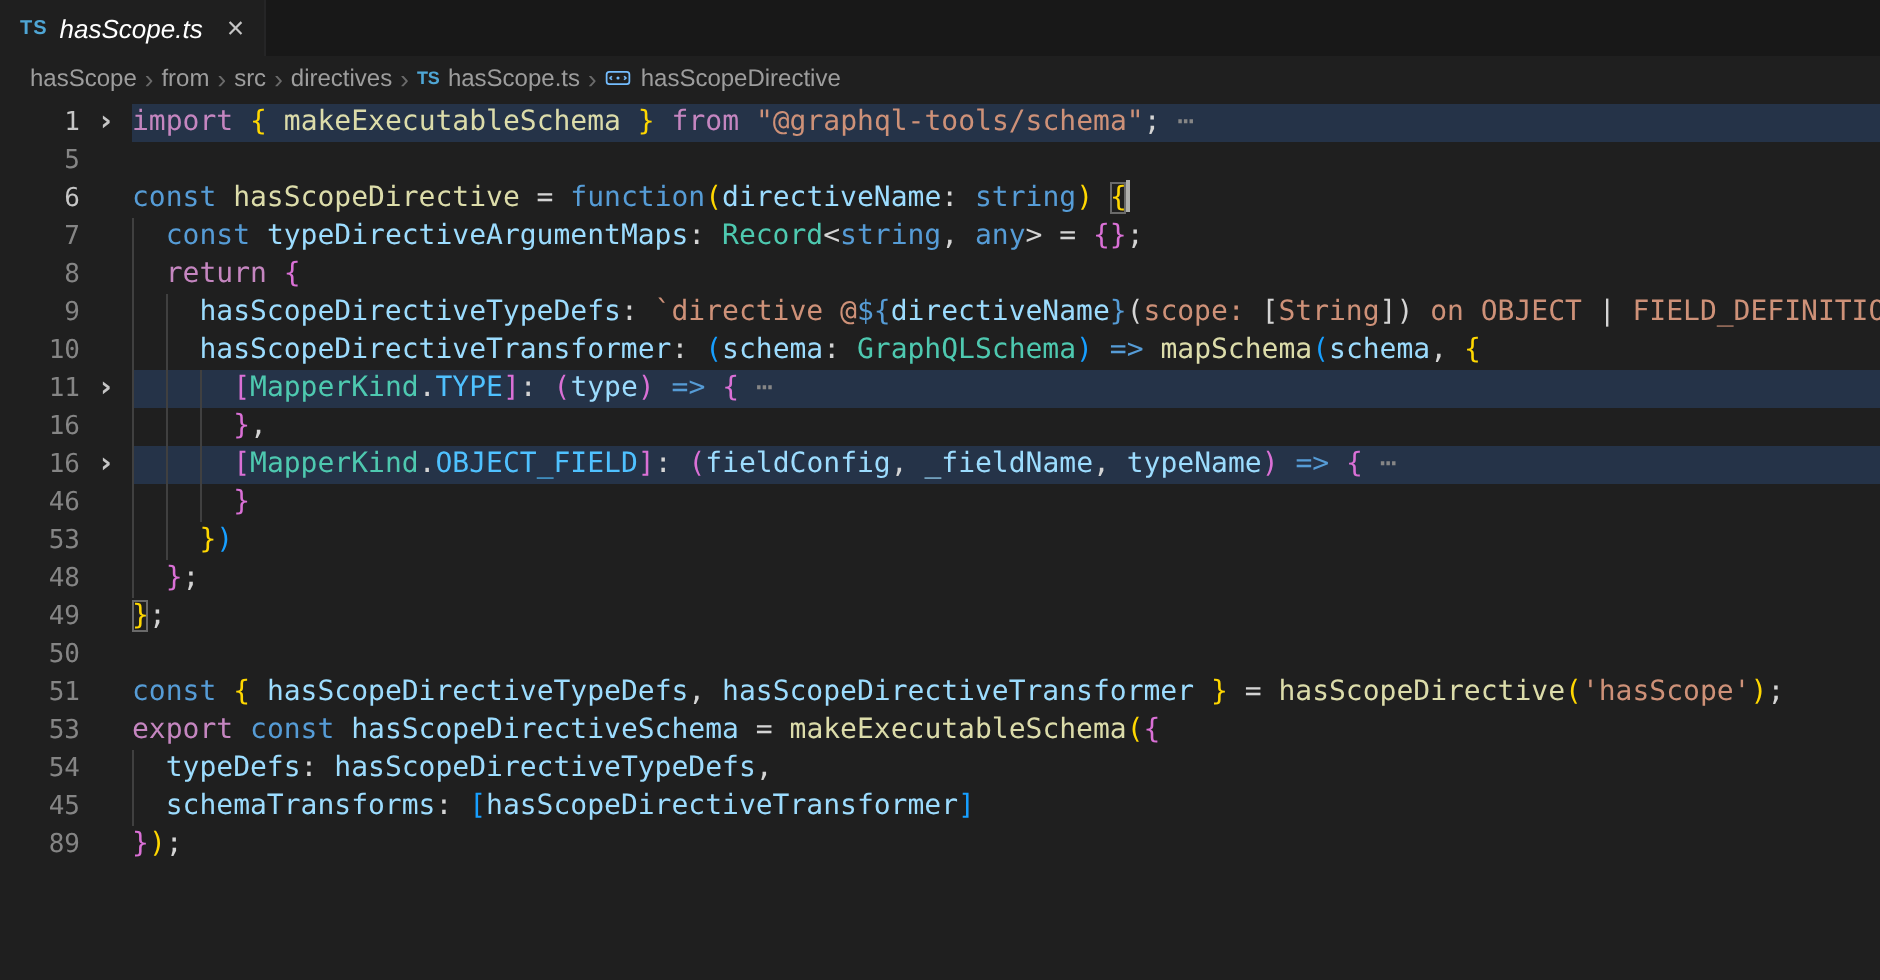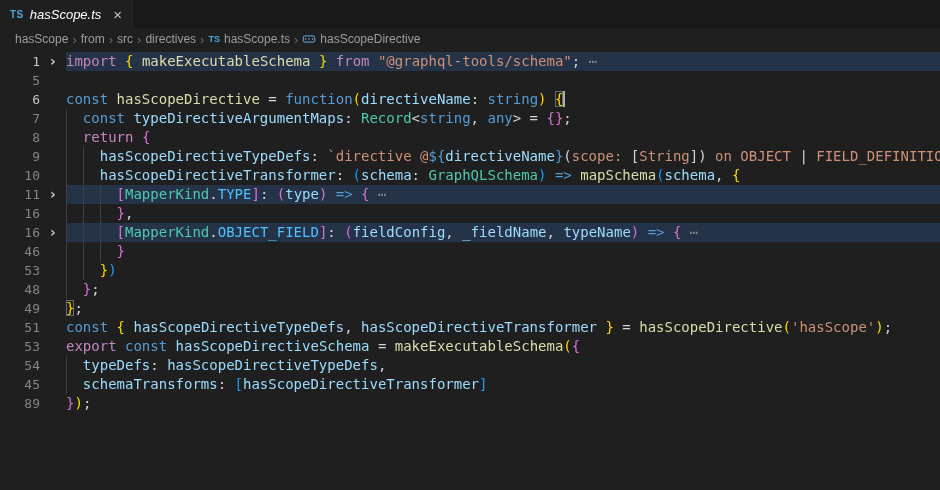--- a/index.html
+++ b/index.html
@@ -167,20 +167,27 @@
         </div>
         <div class="line">
           <div class="gutter">
             <span class="num">49</span>
             <span class="arrow"></span>
           </div>
           <div class="code"><span class="txt"><span class="tk match" style="color: rgb(255, 215, 0);">}</span><span class="tk" style="color: rgb(212, 212, 212);">;</span></span></div>
         </div>
         <div class="line">
           <div class="gutter">
+            <span class="num">50</span>
+            <span class="arrow"></span>
+          </div>
+          <div class="code"><span class="txt"></span></div>
+        </div>
+        <div class="line">
+          <div class="gutter">
             <span class="num">51</span>
             <span class="arrow"></span>
           </div>
           <div class="code"><span class="txt"><span class="tk" style="color: rgb(86, 156, 214);">const </span><span class="tk" style="color: rgb(255, 215, 0);">{</span><span class="tk" style="color: rgb(212, 212, 212);"> </span><span class="tk" style="color: rgb(156, 220, 254);">hasScopeDirectiveTypeDefs</span><span class="tk" style="color: rgb(212, 212, 212);">, </span><span class="tk" style="color: rgb(156, 220, 254);">hasScopeDirectiveTransformer</span><span class="tk" style="color: rgb(212, 212, 212);"> </span><span class="tk" style="color: rgb(255, 215, 0);">}</span><span class="tk" style="color: rgb(212, 212, 212);"> = </span><span class="tk" style="color: rgb(220, 220, 170);">hasScopeDirective</span><span class="tk" style="color: rgb(255, 215, 0);">(</span><span class="tk" style="color: rgb(206, 145, 120);">'hasScope'</span><span class="tk" style="color: rgb(255, 215, 0);">)</span><span class="tk" style="color: rgb(212, 212, 212);">;</span></span></div>
         </div>
         <div class="line">
           <div class="gutter">
             <span class="num">53</span>
             <span class="arrow"></span>
           </div>

